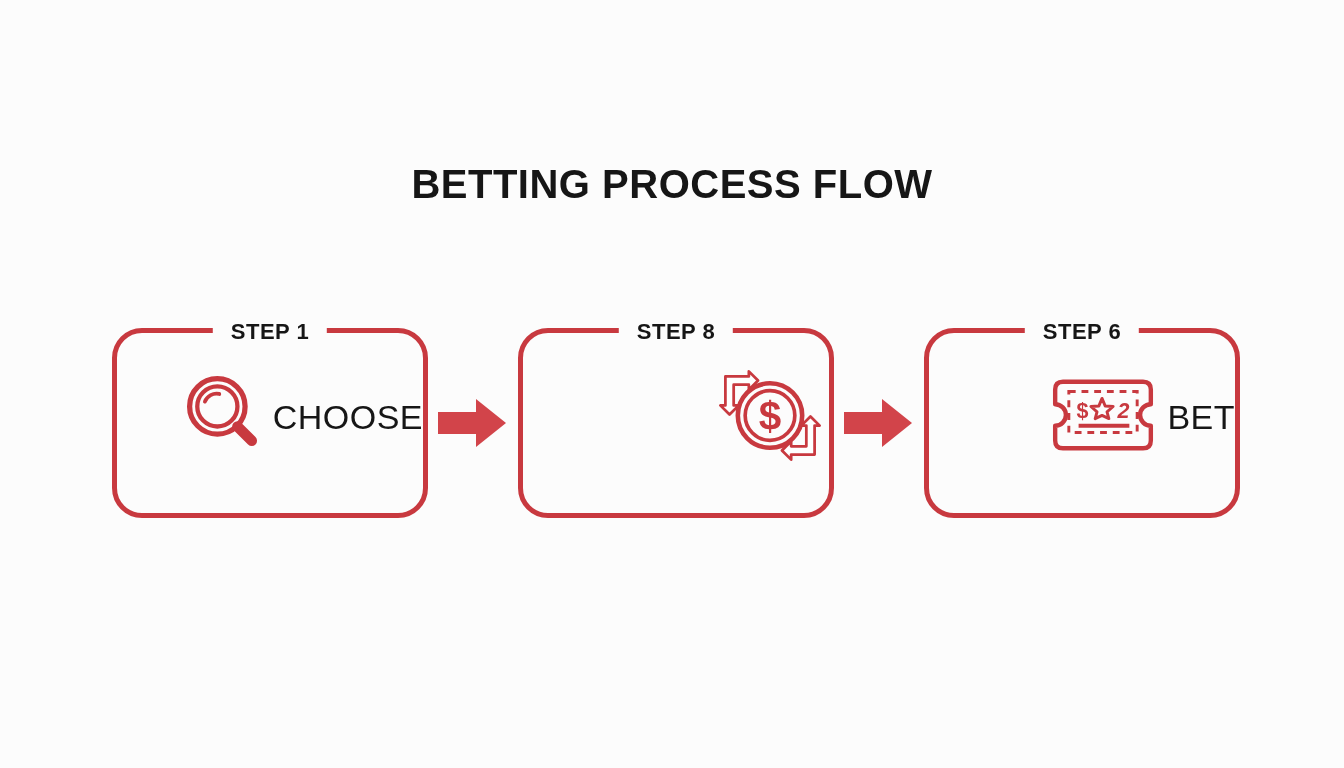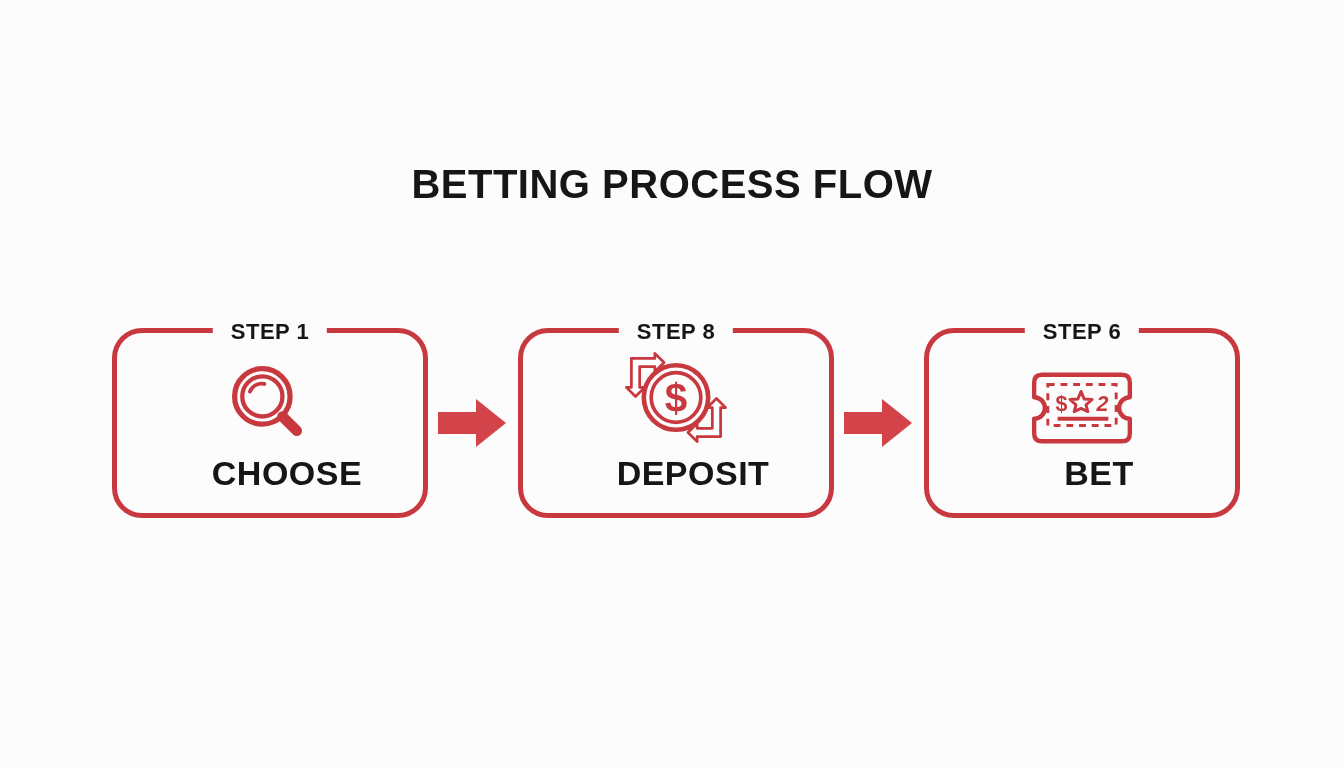--- a/index.html
+++ b/index.html
@@ -30,24 +30,24 @@
     top:328px;left:112px;
     display:flex;
     align-items:center;
   }
   .step-box{
     position:relative;
     width:316px;height:190px;
     border:5px solid var(--c-accent);
     border-radius:30px;
     display:flex;
-    flex-direction:column;
+    flex-direction:row;
     align-items:center;
     justify-content:flex-end;
-    padding-bottom:20px;
+    padding-bottom:12px;
   }
   .step-label{
     position:absolute;
     top:-16px;left:50%;
     transform:translateX(-50%);
     background:var(--c-background);
     padding:0 18px;
     height:30px;line-height:30px;
     font-size:22px;
     font-weight:bold;
@@ -56,25 +56,25 @@
     white-space:nowrap;
   }
   .icon-wrap{
     display:flex;
     align-items:flex-end;
     justify-content:center;
     margin-bottom:4px;
   }
   .step-name{
     font-size:34px;
-    font-weight:bold;
+    font-weight:normal;
     letter-spacing:0.5px;
     color:var(--c-text);
     text-align:center;
-    height:40px;line-height:40px;margin-left:34px;
+    height:40px;line-height:40px;
   }
   .flow-arrow{
     width:70px;height:60px;
     margin:0 10px;
     flex:0 0 auto;
     display:flex;align-items:center;justify-content:center;
   }
   
   .st{stroke:var(--c-accent);fill:none;}
   .st-fillwhite{stroke:var(--c-accent);fill:#ffffff;}
@@ -119,21 +119,20 @@
 
           <path class="st-fillwhite" stroke-width="3" stroke-linejoin="round" transform="translate(4,2)" d="M16,53 L6,43 L11.5,43 L11.5,11.5 L37,11.5 L37,6 L47,16 L37,26 L37,20.5 L20.5,20.5 L20.5,43 L26,43 Z"></path>
 
           <path class="st-fillwhite" stroke-width="3" stroke-linejoin="round" transform="rotate(180 64 56) translate(4,2)" d="M16,53 L6,43 L11.5,43 L11.5,11.5 L37,11.5 L37,6 L47,16 L37,26 L37,20.5 L20.5,20.5 L20.5,43 L26,43 Z"></path>
 
           <circle class="st" cx="64" cy="56" r="35" stroke-width="5"></circle>
           <circle class="st" cx="64" cy="56" r="27" stroke-width="4"></circle>
           <text class="accent-fill" x="64" y="72" text-anchor="middle" font-size="44" font-weight="bold">$</text>
         </svg>
       </div>
-      <div class="step-name">DEPOSIT</div>
     </div>
 
     <div class="flow-arrow">
       <svg width="70" height="60" viewBox="0 0 70 60">
         <rect class="arrow-fill" x="0" y="19" width="39" height="22"></rect>
         <polygon class="arrow-fill" points="38,6 38,54 68,30"></polygon>
       </svg>
     </div>
 
     <div class="step-box">

